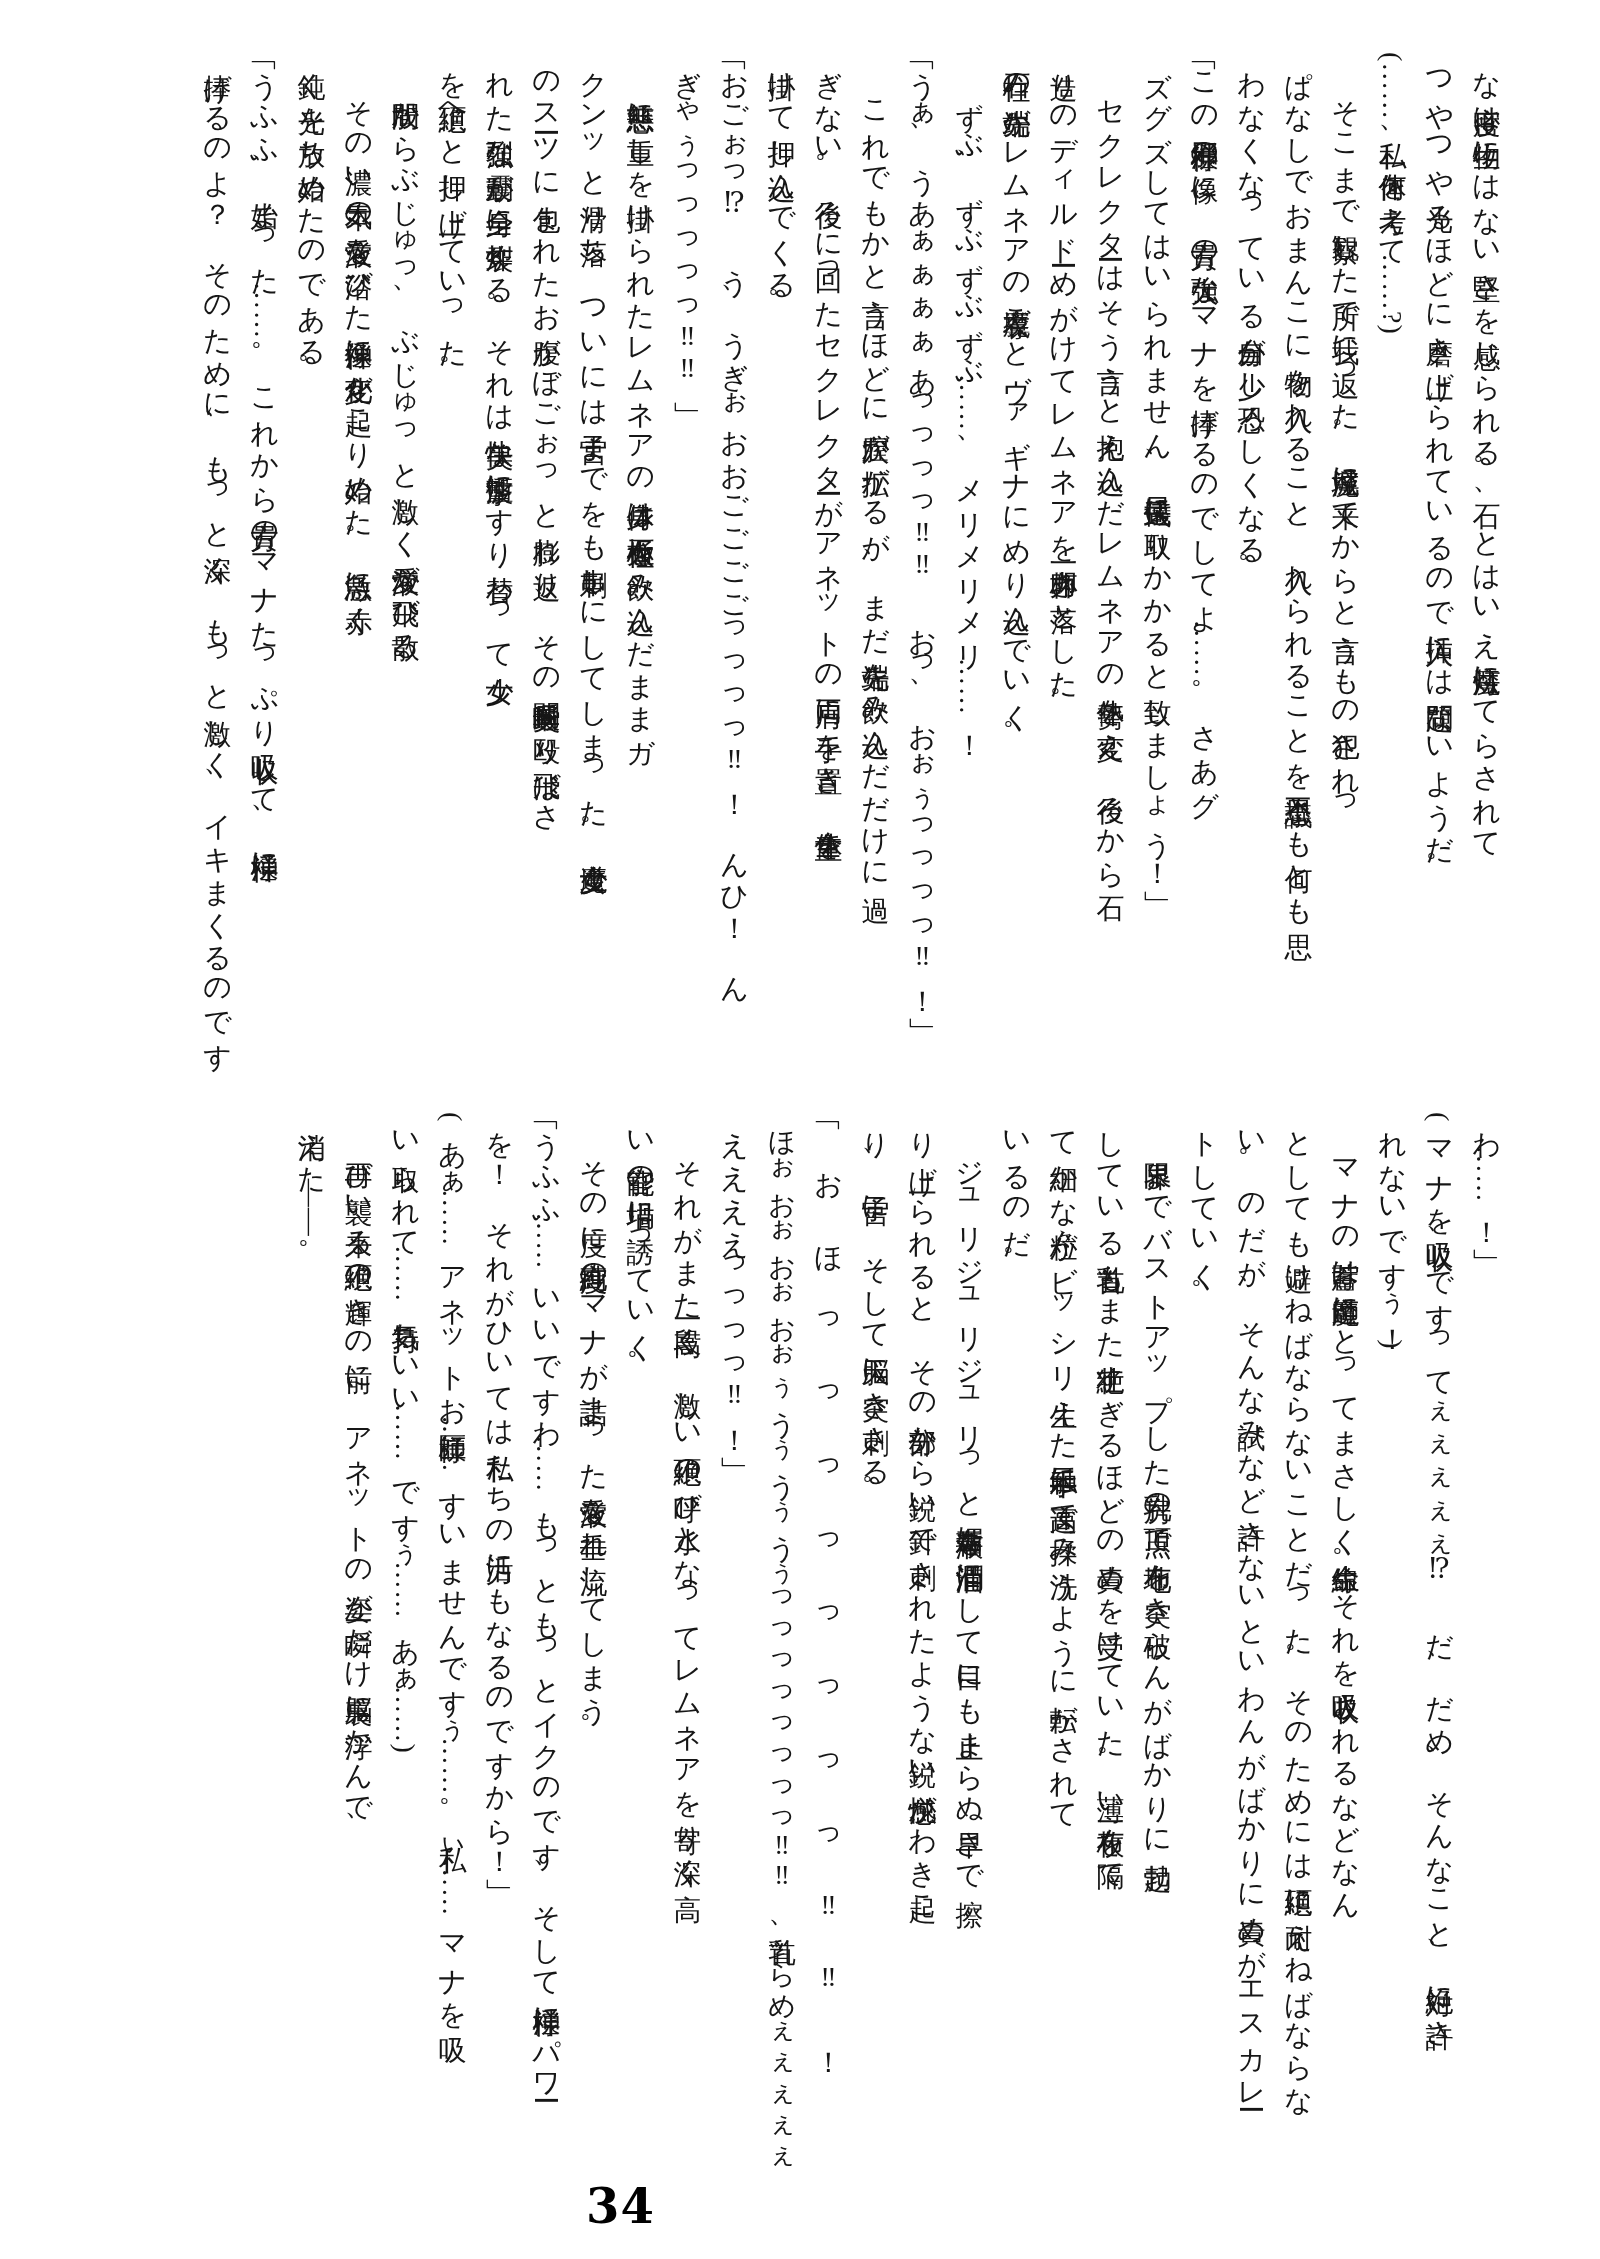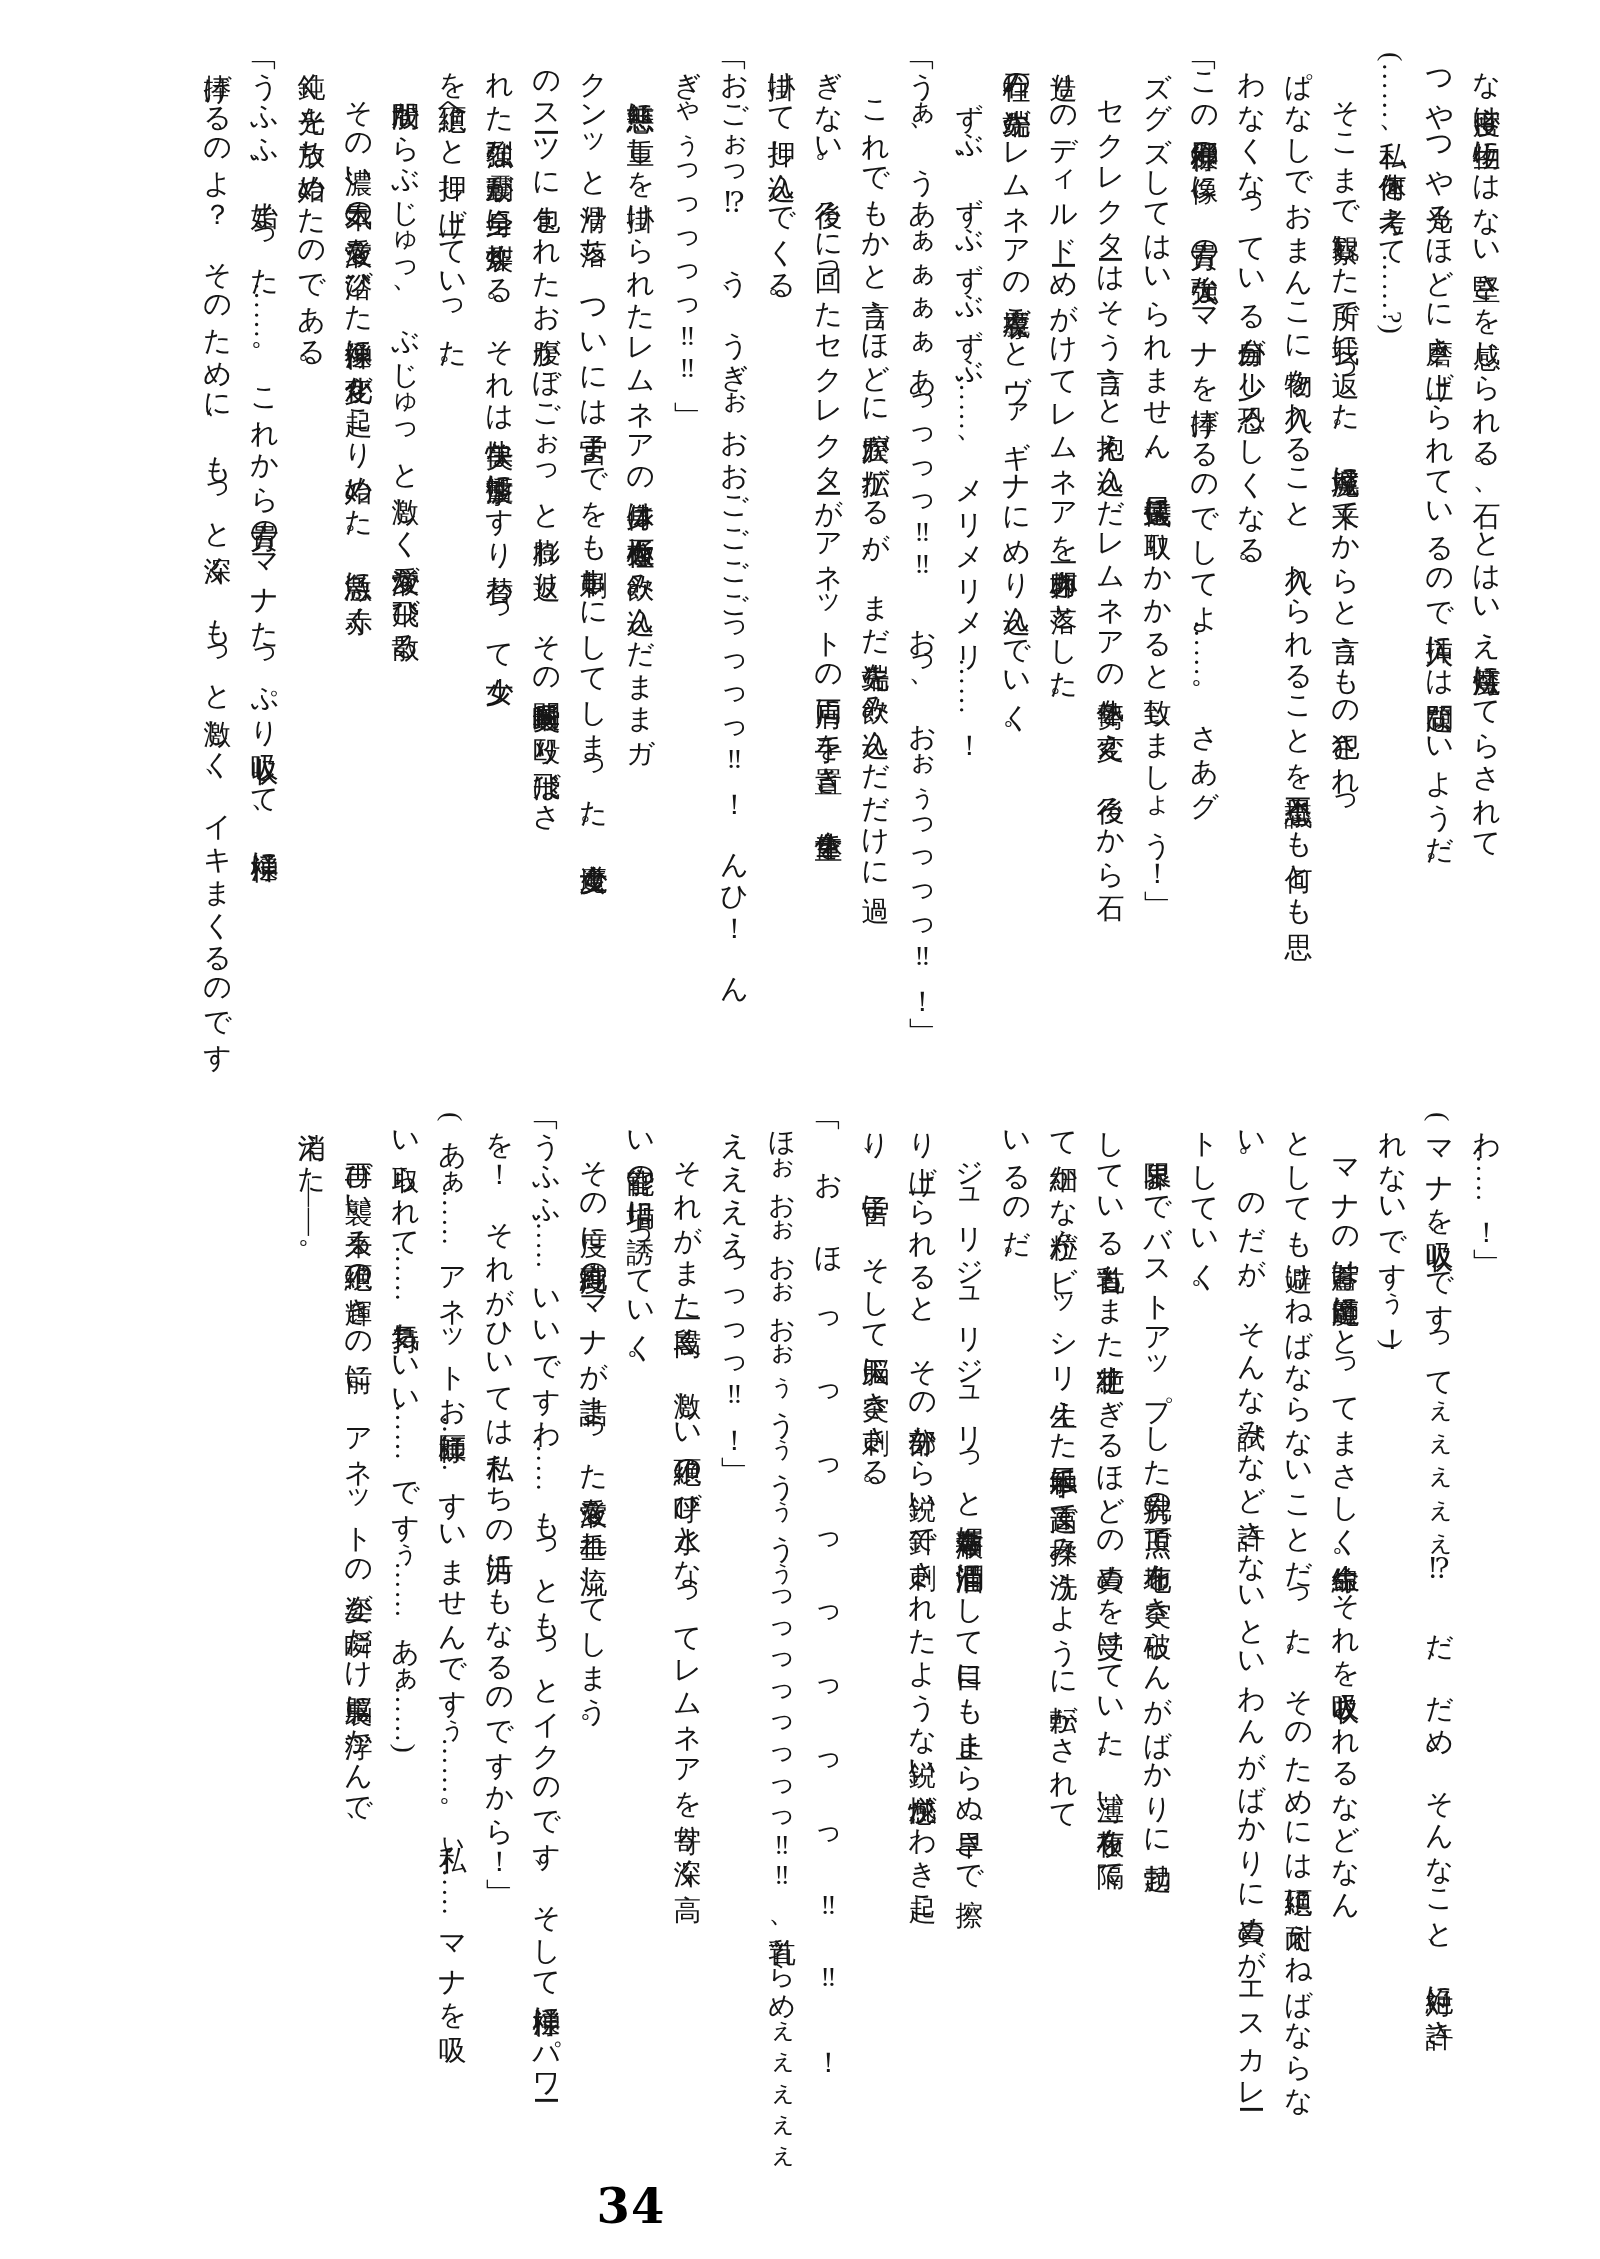--- a/index.html
+++ b/index.html
@@ -27,21 +27,21 @@
   }
   #block-top{top:52px;height:1000px;}
   #block-bottom{top:1112px;height:988px;}
   .vline{height:100%;}
   .vline.spaced{letter-spacing:41px;}
   .vline.tight{letter-spacing:0px;font-size:27px;}
   .pagenum{
     position:absolute;
     left:586px;top:2178px;
     width:90px;
-    text-align:center;
+    text-align:left;
     font-family:"DejaVu Serif","Liberation Serif",serif;
     font-size:48px;
     font-weight:bold;
     color:#000;
     letter-spacing:1px;
   }
 </style>
 </head>
 <body>
 

